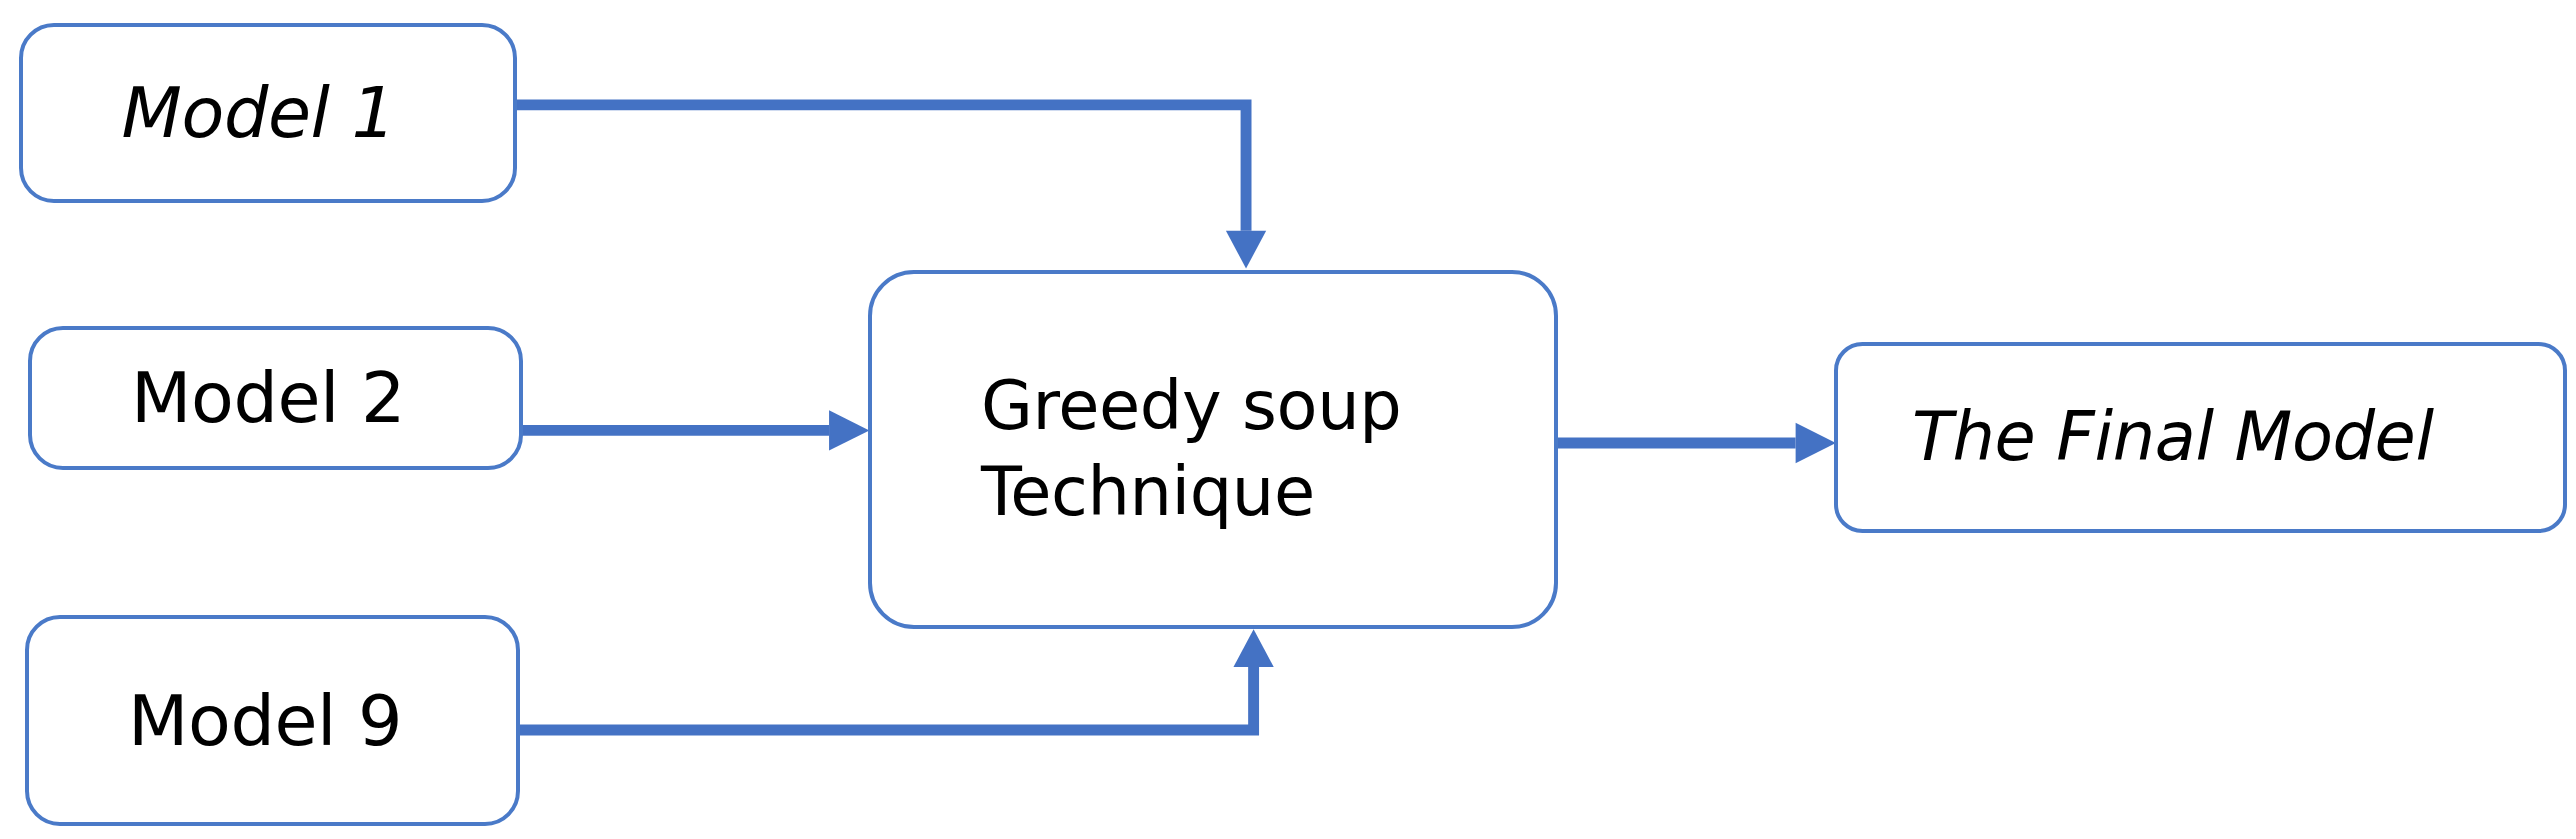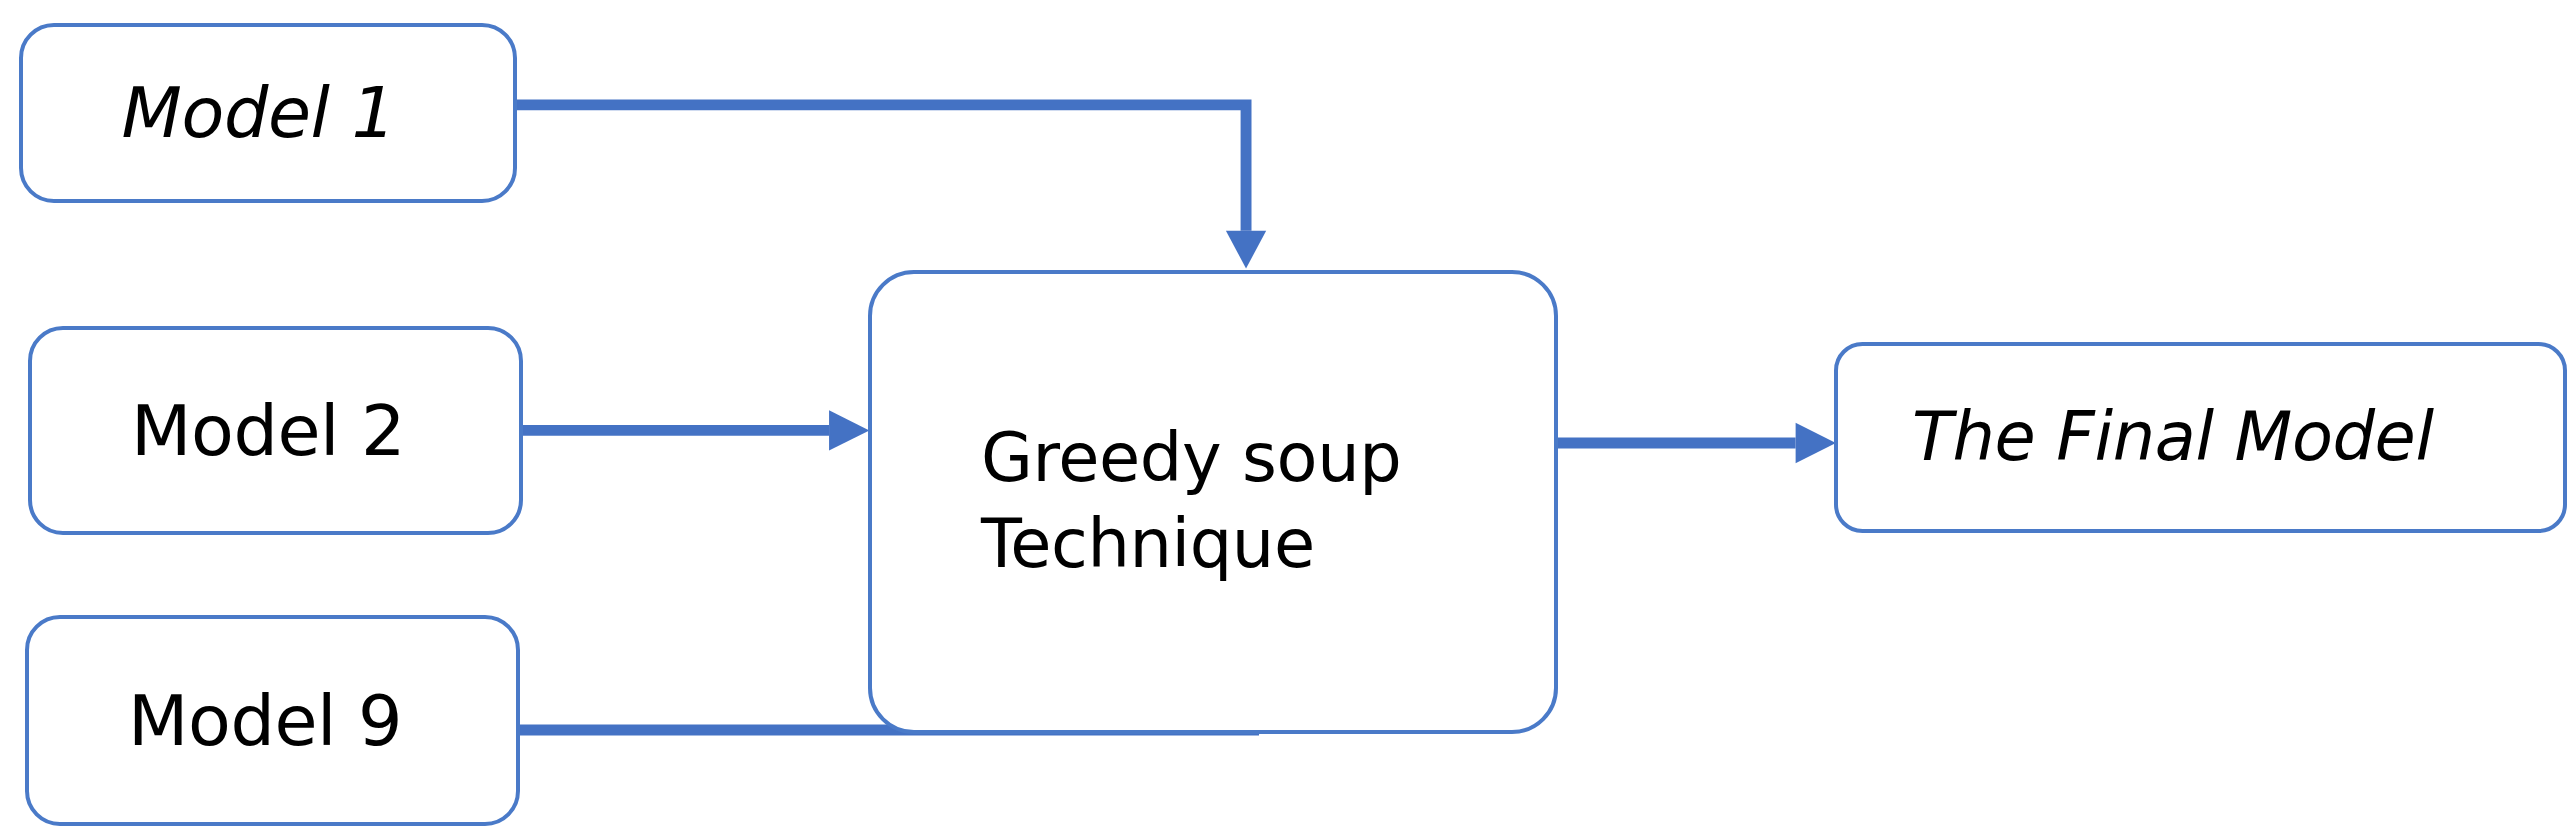--- a/index.html
+++ b/index.html
@@ -41,27 +41,27 @@
     font-weight: 400;
     white-space: pre-line;
     letter-spacing: -0.4px;
   }
 
   
   #node-model-1 {
     left: 18.5px;  top: 22.7px;   width: 498px;  height: 180px; font-style: italic;
   }
   #node-model-2 {
-    left: 28px;  top: 326px;  width: 495px;  height: 209px;
+    left: 28px;  top: 326px;  width: 495px;  height: 144px;
   }
   #node-model-3 {
     left: 25px;  top: 615px;  width: 495px;  height: 211px;
   }
   #node-greedy-soup {
-    left: 868px; top: 270px; width: 690px;  height: 464px;
+    left: 868px; top: 270px; width: 690px;  height: 359px;
     border-radius: 46px;
   }
   #node-final-model {
     left: 1834px; top: 342px; width: 733px;  height: 191px;
     border-radius: 28.5px;
     font-style: italic;
   }
 
   #node-model-1 .node-label,
   #node-model-2 .node-label,

